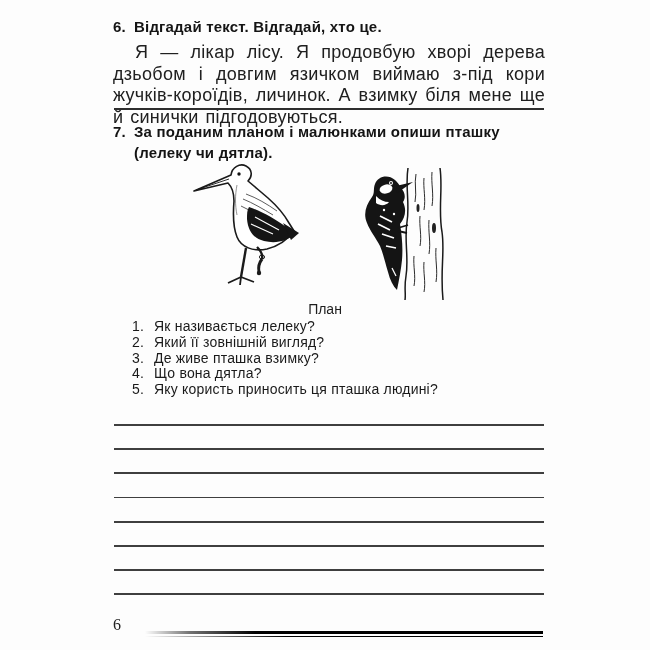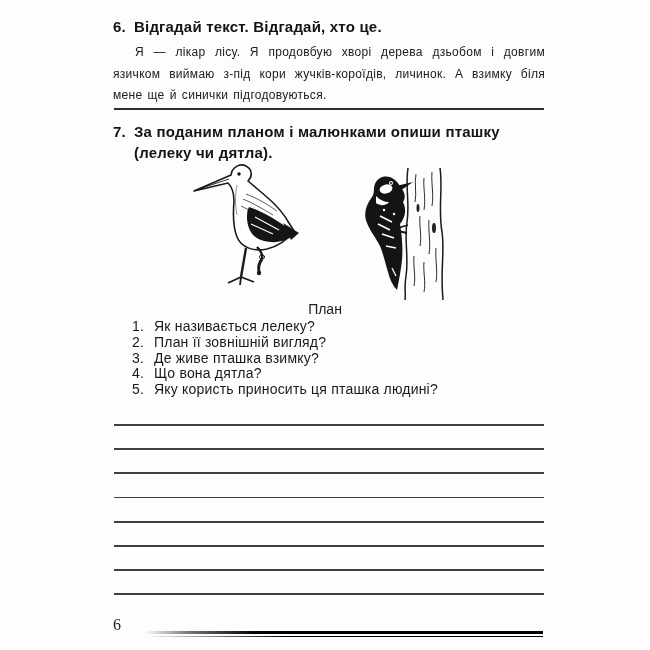--- a/index.html
+++ b/index.html
@@ -24,21 +24,21 @@
   }
   .task-header .num { flex: none; width: 21px; }
   .task-header .ttl { flex: 1; }
   #task6-header { top: 16px; }
   #task7-header { top: 121px; width: 430px; }
 
   
   .body-par {
     position: absolute;
     left: 113px; top: 42px; width: 432px;
-    font-size: 12px;
+    font-size: 18px;
     line-height: 21.5px;
     text-align: justify;
     text-indent: 22px;
     color: #202020;
     letter-spacing: .3px;
     word-spacing: 1.5px;
   }
 
   
   .section-divider {
@@ -172,21 +172,21 @@
 
   <div class="plan-heading">План</div>
 
   <div class="plan-list">
     <div class="item">
       <span class="n">1.</span>
       <span class="t">Як називається лелеку?</span>
     </div>
     <div class="item">
       <span class="n">2.</span>
-      <span class="t">План її зовнішній вигляд?</span>
+      <span class="t">Який її зовнішній вигляд?</span>
     </div>
     <div class="item">
       <span class="n">3.</span>
       <span class="t">Де живе пташка взимку?</span>
     </div>
     <div class="item">
       <span class="n">4.</span>
       <span class="t">Що вона дятла?</span>
     </div>
     <div class="item">

